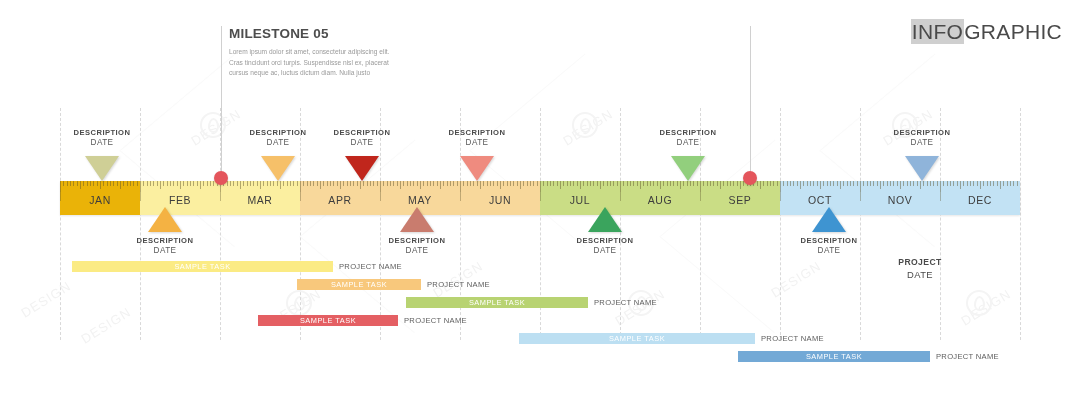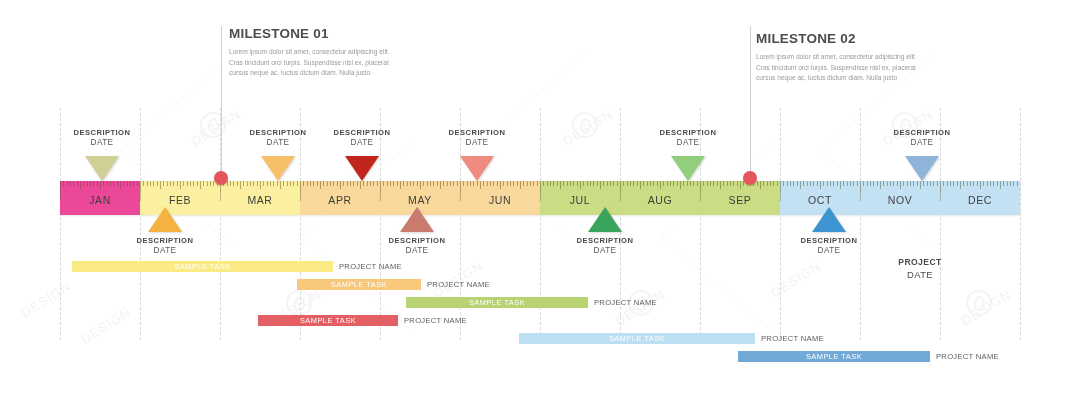--- a/index.html
+++ b/index.html
@@ -100,48 +100,47 @@
     <div class="wm-ring" style="left:286px;top:290px;"></div>
     <div class="wm-ring" style="left:628px;top:290px;"></div>
     <div class="wm-ring" style="left:966px;top:290px;"></div>
     <div class="wm-x" style="left:120px;top:150px;"></div>
     <div class="wm-x" style="left:470px;top:150px;"></div>
     <div class="wm-x" style="left:820px;top:150px;"></div>
     <div class="wm-x" style="left:300px;top:236px;"></div>
     <div class="wm-x" style="left:660px;top:236px;"></div>
   </div>
 
+  <div id="infographic">
+    <span class="hl">INFO</span><span>GRAPHIC</span>
+  </div>
 
   <div id="grid">
       <div class="vline" style="left: 60px; top: 108px; height: 232px;"></div>
       <div class="vline" style="left: 140px; top: 108px; height: 232px;"></div>
       <div class="vline" style="left: 220px; top: 108px; height: 232px;"></div>
       <div class="vline" style="left: 300px; top: 108px; height: 232px;"></div>
       <div class="vline" style="left: 380px; top: 108px; height: 232px;"></div>
       <div class="vline" style="left: 460px; top: 108px; height: 232px;"></div>
       <div class="vline" style="left: 540px; top: 108px; height: 232px;"></div>
       <div class="vline" style="left: 620px; top: 108px; height: 232px;"></div>
       <div class="vline" style="left: 700px; top: 108px; height: 232px;"></div>
       <div class="vline" style="left: 780px; top: 108px; height: 232px;"></div>
       <div class="vline" style="left: 860px; top: 108px; height: 232px;"></div>
       <div class="vline" style="left: 940px; top: 108px; height: 232px;"></div>
       <div class="vline" style="left: 1020px; top: 108px; height: 232px;"></div>
     </div>
 
   <div class="ms" style="left:229px;top:26px;">
-    <div class="ms-title">MILESTONE 01</div>
+    <div class="ms-title">MILESTONE 05</div>
     <div class="ms-body">Lorem ipsum dolor sit amet, consectetur adipiscing elit. Cras tincidunt orci turpis. Suspendisse nisl ex, placerat cursus neque ac, luctus dictum diam. Nulla justo</div>
   </div>
-  <div class="ms" style="left:756px;top:31px;">
-    <div class="ms-title">MILESTONE 02</div>
-    <div class="ms-body">Lorem ipsum dolor sit amet, consectetur adipiscing elit. Cras tincidunt orci turpis. Suspendisse nisl ex, placerat cursus neque ac, luctus dictum diam. Nulla justo</div>
-  </div>
 
   <div id="ruler">
-      <div class="seg" style="left: 0px; width: 80px; background: #ec4899;">
+      <div class="seg" style="left: 0px; width: 80px; background: #eab308;">
         <div class="tickband">
           <div class="tick t3" style="left: 0px;"></div>
           <div class="tick t1" style="left: 3.33333px;"></div>
           <div class="tick t1" style="left: 6.66667px;"></div>
           <div class="tick t1" style="left: 10px;"></div>
           <div class="tick t1" style="left: 13.3333px;"></div>
           <div class="tick t1" style="left: 16.6667px;"></div>
           <div class="tick t2" style="left: 20px;"></div>
           <div class="tick t1" style="left: 23.3333px;"></div>
           <div class="tick t1" style="left: 26.6667px;"></div>

